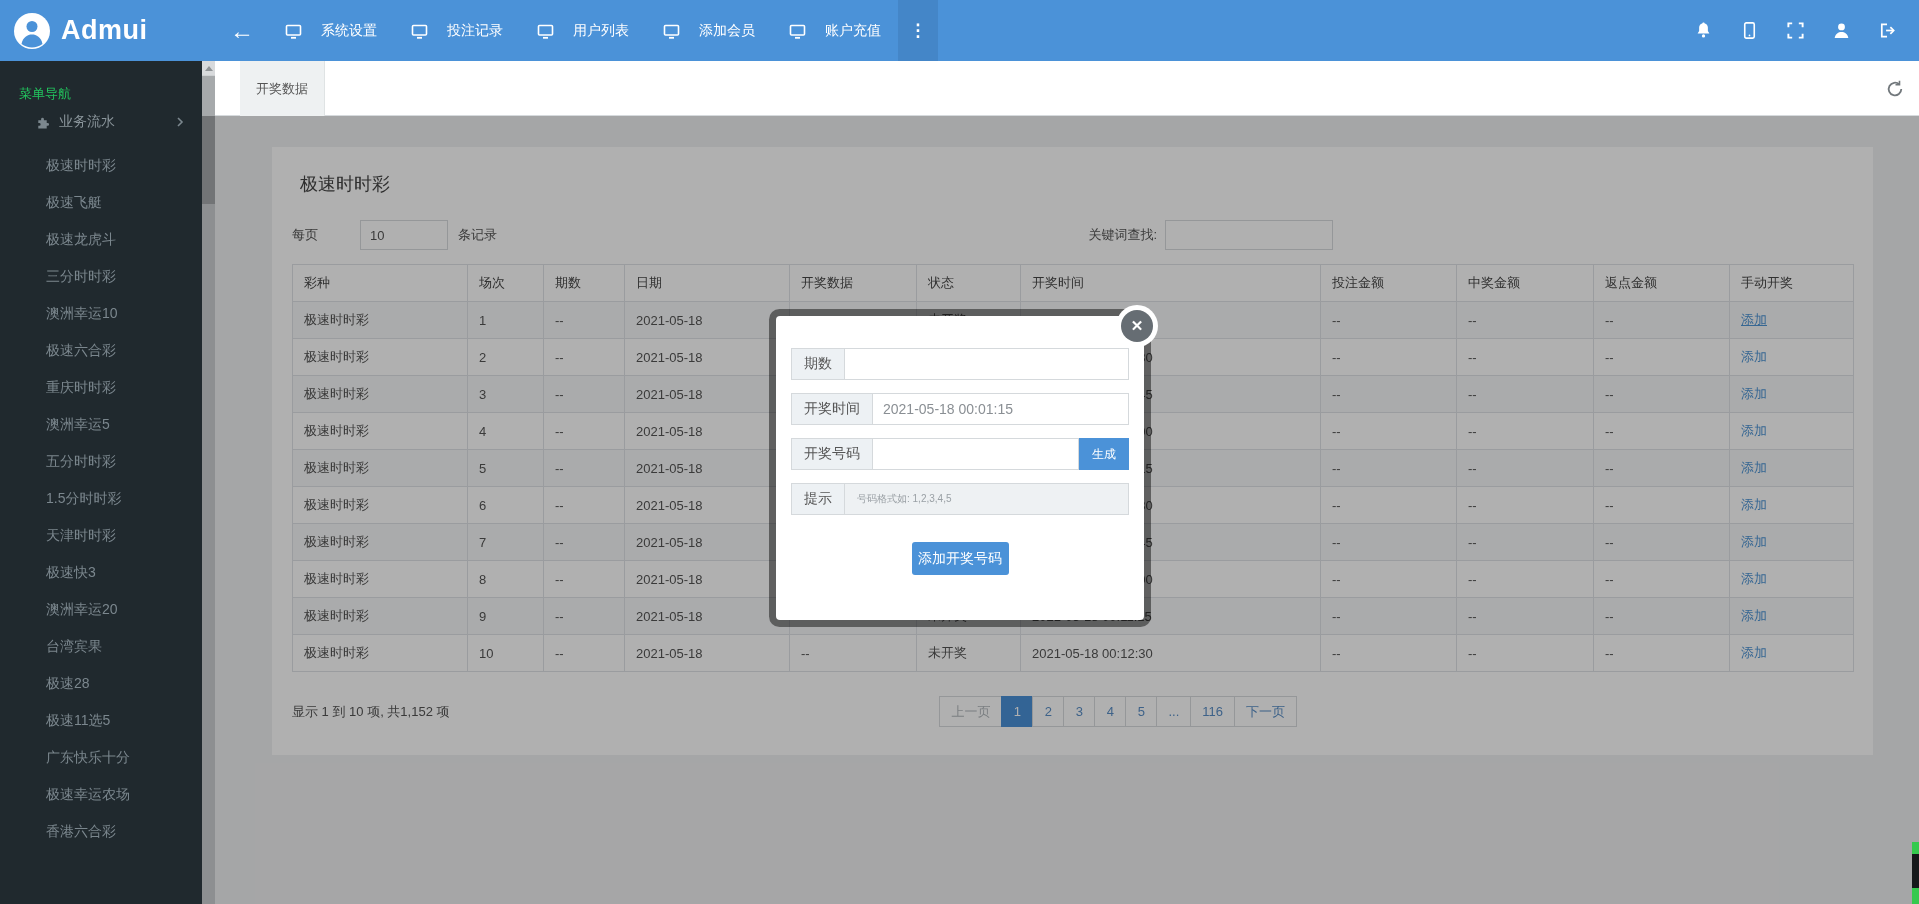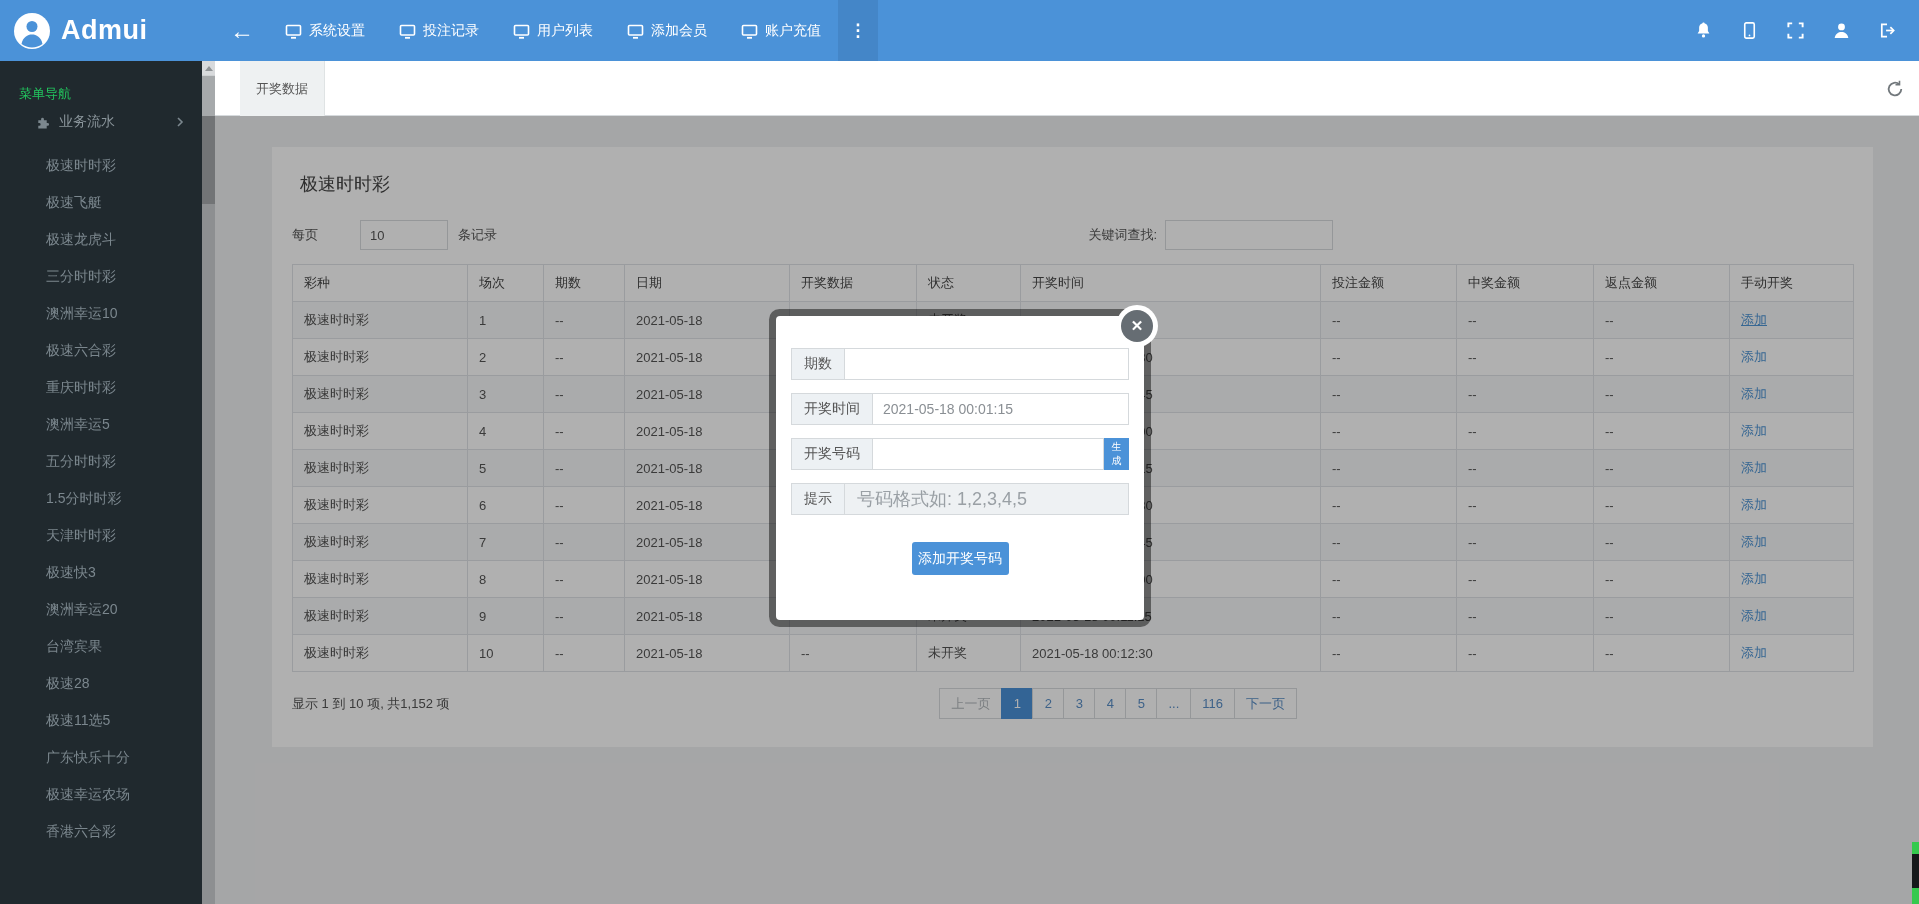--- a/index.html
+++ b/index.html
@@ -9,21 +9,21 @@
     font-family:"Liberation Sans", sans-serif; background:#f0f1f2;
   }
   
   .navbar { position:absolute; top:0; left:0; width:1919px; height:61px;
     background:#4b92d8; color:#fff; display:flex; align-items:center; z-index:50; }
   .brand { width:202px; flex:0 0 202px; display:flex; align-items:center; gap:10px; padding-left:13px; }
   .brand-logo { width:38px; height:38px; }
   .brand-text { font-size:27px; font-weight:bold; letter-spacing:0.5px; }
   .back-arrow { font-size:24px; margin:0 14px 0 28px; cursor:pointer; line-height:1; }
   .nav-menu { display:flex; height:100%; align-items:stretch; }
-  .nav-item { display:flex; align-items:center; gap:7px; padding:0 17px; font-size:14px; cursor:pointer; }
+  .nav-item { display:flex; align-items:center; gap:19px; padding:0 17px; font-size:14px; cursor:pointer; }
   .nav-more { width:40px; height:100%; background:#4486c8; display:flex; align-items:center;
     justify-content:center; font-size:17px; font-weight:bold; cursor:pointer; }
   .nav-right { margin-left:auto; display:flex; align-items:center; gap:27px; padding-right:22px; }
   .nav-right .nicon { width:19px; height:19px; cursor:pointer; display:block; }
   
   .sidebar { position:absolute; top:61px; left:0; width:202px; bottom:0; background:#20292e; z-index:10; }
   .sidebar-header { color:#22c55e; font-size:13px; padding:24px 0 0 19px; }
   .side-group { height:38px; display:flex; align-items:center; color:#8b969c; font-size:14px;
     padding-left:35px; cursor:pointer; }
   .side-group:first-of-type { margin-top:10px; }
@@ -54,43 +54,43 @@
     color:#555; margin:0 10px 0 42px; }
   .search-group { margin-left:auto; margin-right:520px; display:flex; align-items:center; gap:8px; }
   .search-input { width:168px; height:30px; border:1px solid #d8dbde; padding:4px 8px; font-size:13px; color:#555; }
   table.grid { border-collapse:collapse; table-layout:fixed; width:1561px; }
   table.grid th, table.grid td { border:1px solid #e0e3e6; font-size:13px; color:#555;
     padding:9px 11px; text-align:left; overflow:hidden; white-space:nowrap; font-weight:normal; }
   table.grid th { color:#474747; }
   table.grid tbody tr:nth-child(odd) { background:#f7f8f9; }
   .add-link { color:#4f95d5; text-decoration:none; cursor:pointer; }
   .add-link.hov { text-decoration:underline; }
-  .table-footer { display:flex; align-items:center; margin-top:16px; font-size:13px; color:#555; }
+  .table-footer { display:flex; align-items:center; margin-top:24px; font-size:13px; color:#555; }
   .pagination { margin-left:auto; margin-right:556px; display:flex; }
   .page-btn { min-width:32px; height:31px; padding:0 11px; border:1px solid #d8dbde; background:#fff;
     color:#5a8fc7; font-size:13px; display:flex; align-items:center; justify-content:center;
     margin-left:-1px; cursor:pointer; }
   .page-btn.disabled { color:#b4b9bd; cursor:default; }
   .page-btn.active { background:#4b92d8; border-color:#4b92d8; color:#fff; }
   
   .overlay { position:absolute; left:202px; top:116px; width:1717px; bottom:0;
     background:rgba(0,0,0,0.31); z-index:30; }
   .modal { position:absolute; left:776px; top:316px; width:368px; height:304px; background:#fff;
     border-radius:4px; box-shadow:0 0 0 7px rgba(0,0,0,0.45); z-index:40; padding:32px 15px 0; }
   .modal-close { position:absolute; top:-11px; right:-14px; width:42px; height:42px; border-radius:50%;
     background:#fff; display:flex; align-items:center; justify-content:center; cursor:pointer; z-index:41; }
   .modal-close-inner { width:32px; height:32px; border-radius:50%; background:#666d73; color:#fff;
     font-size:15px; font-weight:bold; display:flex; align-items:center; justify-content:center; }
   .igroup { display:flex; height:32px; margin-bottom:13px; }
   .addon { background:#edf1f4; border:1px solid #d5d9dc; border-right:0; color:#555; font-size:14px;
     display:flex; align-items:center; padding:0 12px; white-space:nowrap; }
   .ifield { flex:1; min-width:0; border:1px solid #d5d9dc; font-size:14px; padding:0 10px;
     color:#8a8f94; background:#fff; outline:none; }
-  .gen-btn { width:25px; background:#4b92d8; color:#fff; border:0; font-size:10px; cursor:pointer; }
-  .static-box { flex:1; background:#eef1f3; border:1px solid #d5d9dc; color:#9aa0a5; font-size:18px;
+  .gen-btn { width:50px; background:#4b92d8; color:#fff; border:0; font-size:12px; cursor:pointer; }
+  .static-box { flex:1; background:#eef1f3; border:1px solid #d5d9dc; color:#9aa0a5; font-size:10px;
     display:flex; align-items:center; padding:12px 12px; }
   .submit-btn { display:block; margin:27px auto 0; width:97px; height:33px; background:#4b92d8;
     color:#fff; border:0; border-radius:3px; font-size:14px; cursor:pointer; }
   
   .mini-scroll { position:absolute; right:0; bottom:0; width:7px; height:62px; background:#15181a; z-index:60; }
   .mini-scroll .g1 { position:absolute; top:0; left:0; width:7px; height:12px; background:#35c94e; }
   .mini-scroll .g2 { position:absolute; bottom:0; left:0; width:7px; height:16px; background:#35c94e; }
 </style>
 </head>
 <body>

